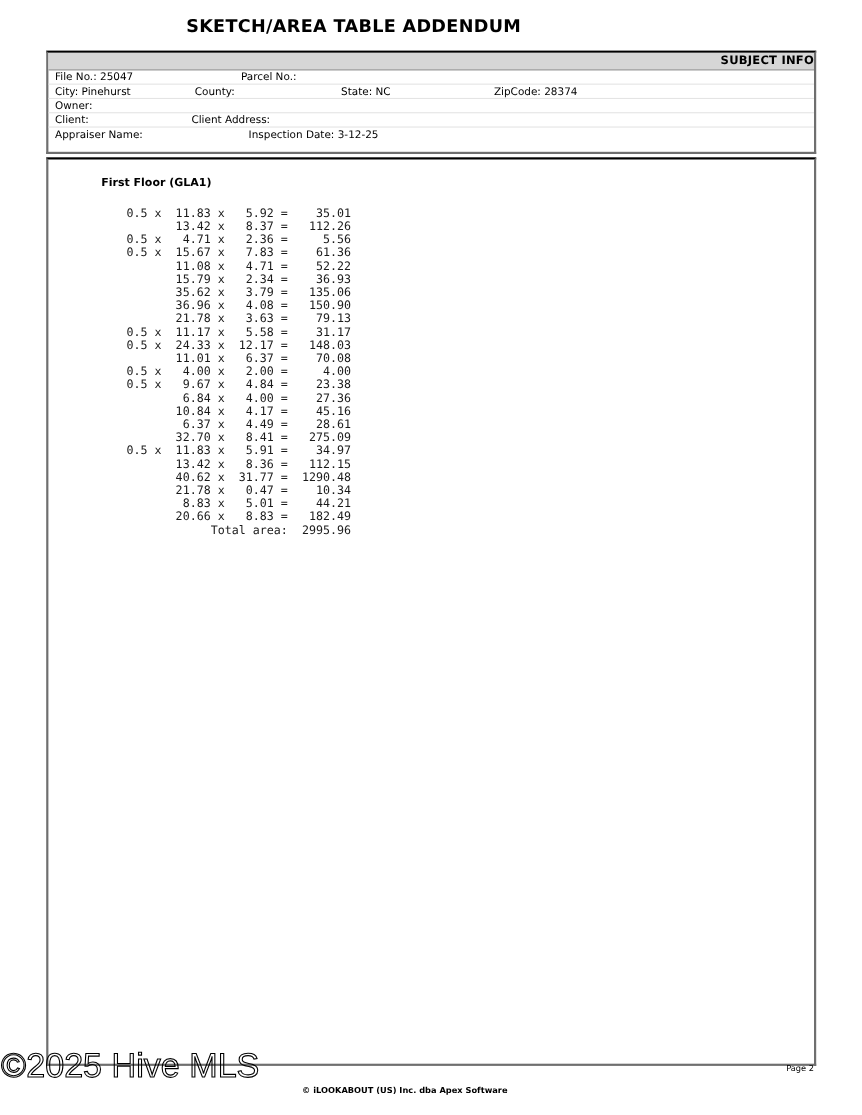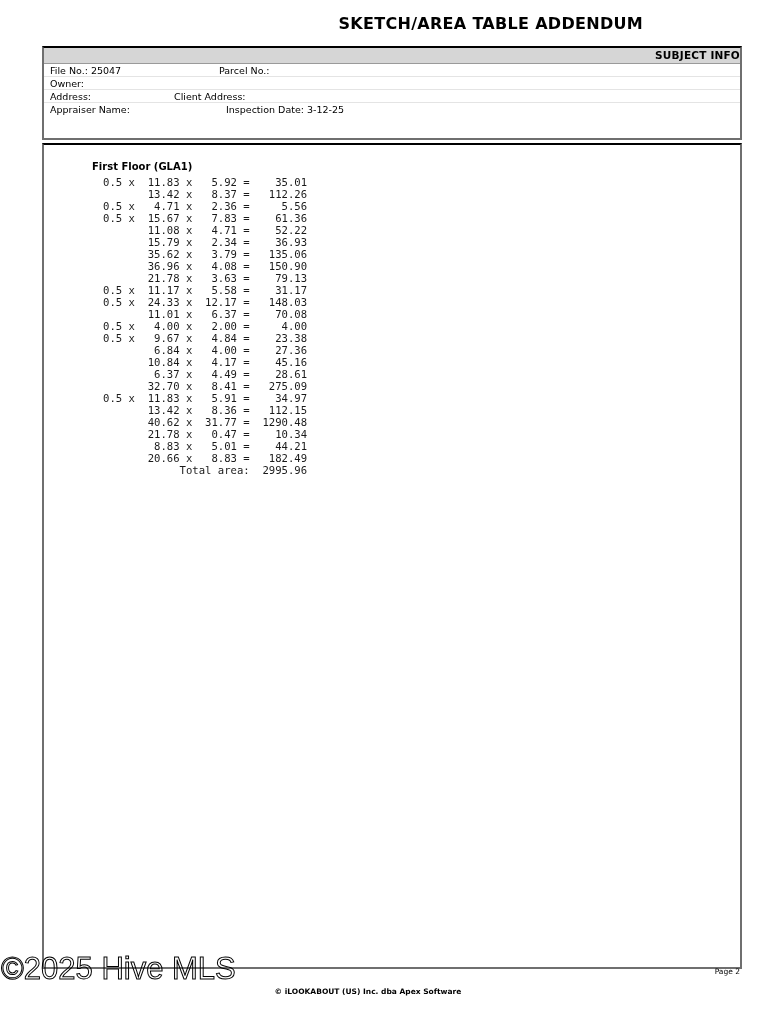--- a/index.html
+++ b/index.html
@@ -4,21 +4,21 @@
 <style>
   html,body { margin:0; padding:0; }
   body {
     width:784px; height:1014px; position:relative;
     background:#ffffff; color:#000;
     font-family:"DejaVu Sans","Liberation Sans",sans-serif;
     overflow:hidden;
   }
   .page-title {
     position:absolute; top:14px; left:0; width:643px;
-    text-align:right; font-size:16px; font-weight:bold; letter-spacing:.3px;
+    text-align:center; font-size:16px; font-weight:bold; letter-spacing:.3px;
   }
   .box {
     position:absolute; left:42px; width:700px; box-sizing:border-box;
     border:2px solid #6f6f6f; border-top:2px solid #000; background:#fff;
   }
   .box-subject { top:46px; height:94px; }
   .box-sketch  { top:143px; height:826px; }
   .bar {
     height:15px; line-height:15px; background:#d6d6d6;
     border-bottom:1px solid #9a9a9a;
@@ -29,21 +29,21 @@
     font-size:9.5px;
     padding-left:21px;
   }
   .info-row:last-child { border-bottom:none; height:13px; }
   .info-row span { position:absolute; top:1px; white-space:nowrap; }
   .floor-label {
     position:absolute; left:48px; top:16px;
     font-size:10px; font-weight:bold; white-space:nowrap;
   }
   .calc-pre {
-    position:absolute; left:55px; top:27px; margin:4px;
+    position:absolute; left:55px; top:27px; margin:16px;
     font-family:"DejaVu Sans Mono","Liberation Mono",monospace;
     font-size:10.6px; line-height:12px; white-space:pre; color:#1a1a1a;
   }
   .watermark {
     position:absolute; left:1px; top:951px; z-index:5;
     font-family:"Liberation Sans","DejaVu Sans",sans-serif;
     font-size:31px; line-height:36px; white-space:nowrap;
     color:transparent; -webkit-text-stroke:1px #000;
   }
   .footer-copy {
@@ -59,24 +59,30 @@
 
 <div class="page-title">SKETCH/AREA TABLE ADDENDUM</div>
 
 <div class="box box-subject">
   <div class="bar">SUBJECT INFO</div>
   <div class="info-row">
     <span style="left:6px">File No.: 25047</span>
     <span style="left:175px">Parcel No.:</span>
   </div>
   <div class="info-row">
+    <span style="left:6px">City: Pinehurst</span>
+    <span style="left:133px">County:</span>
+    <span style="left:266px">State: NC</span>
+    <span style="left:405px">ZipCode: 28374</span>
+  </div>
+  <div class="info-row">
     <span style="left:6px">Owner:</span>
   </div>
   <div class="info-row">
-    <span style="left:6px">Address:</span>
+    <span style="left:6px">Client:</span>
     <span style="left:130px">Client Address:</span>
   </div>
   <div class="info-row">
     <span style="left:6px">Appraiser Name:</span>
     <span style="left:182px">Inspection Date: 3-12-25</span>
   </div>
 </div>
 
 <div class="box box-sketch">
   <div class="floor-label">First Floor (GLA1)</div>

